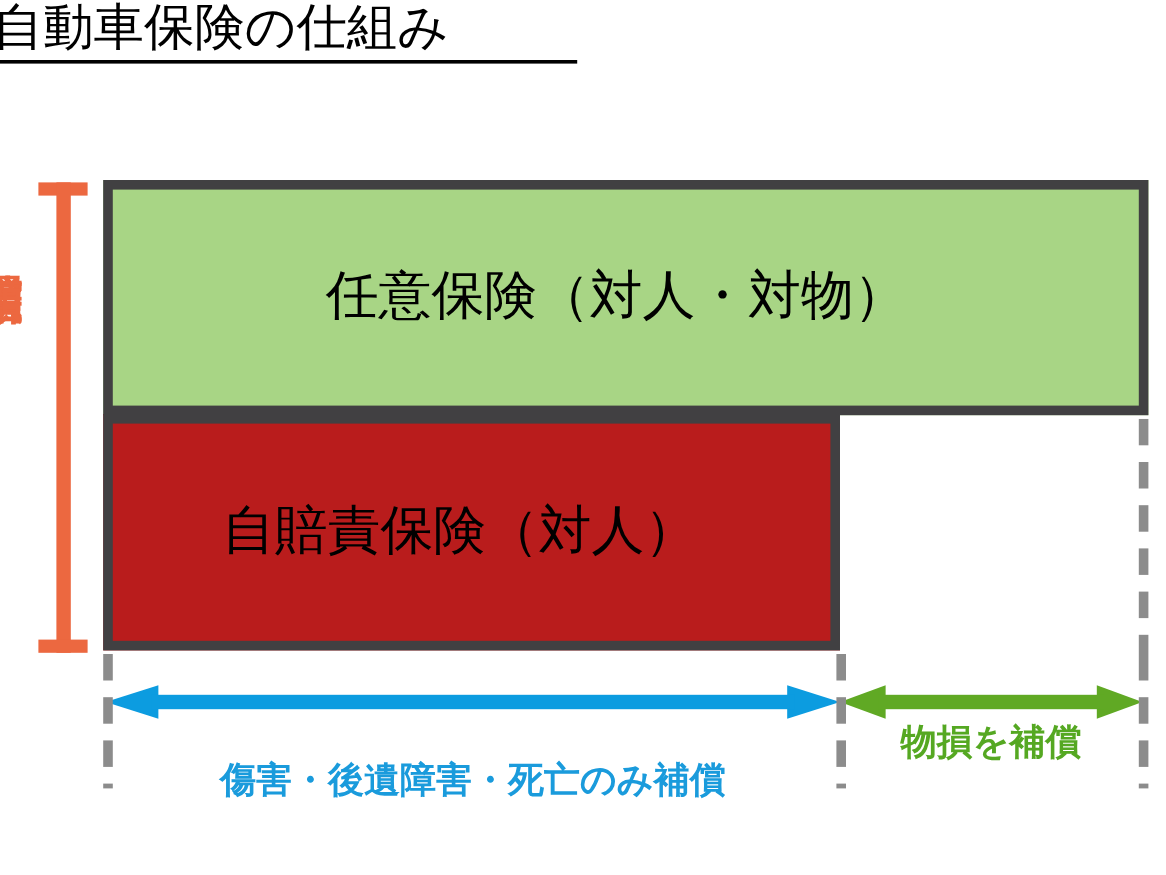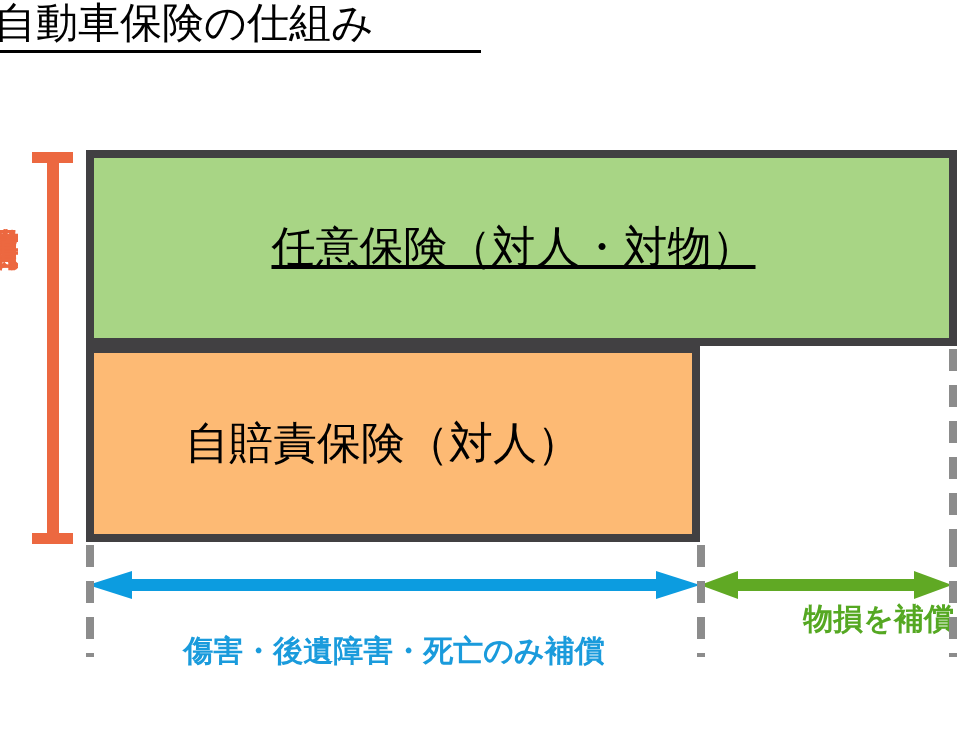--- a/index.html
+++ b/index.html
@@ -106,32 +106,32 @@
     width: 871px;
     height: 196px;
     background: #A8D585;
     z-index: 3;
   }
   #box-compulsory {
     left: 86px;
     top: 345px;
     width: 614px;
     height: 197px;
-    background: #fdba74;
+    background: #b91c1c;
     z-index: 4;
   }
   .ins-box .box-label {
     font-size: 44px;
     line-height: 48px;
     color: #000000;
     white-space: nowrap;
     letter-spacing: 0px;
     transform: translateY(-1px);
   }
-  #box-voluntary .box-label { transform: translate(-8px, -1px); text-decoration: underline; }
+  #box-voluntary .box-label { transform: translate(-8px, -1px); }
   #box-compulsory .box-label { transform: translate(-10px, -1px); }
 
   
   .guide {
     position: absolute;
     width: 8px;
     height: 112px;
     background-image: linear-gradient(
       to bottom,
       #8C8C8C 0px, #8C8C8C 22px,
@@ -184,21 +184,20 @@
     top: 602px;
     width: 616px;
     color: #1A9BDC;
     margin-top: 32px;
   }
   #caption-damage {
     left: 698px;
     top: 602px;
     width: 256px;
     color: #55A822;
-    text-align: right;
   }
 </style>
 </head>
 <body>
 
 <div id="title-block">
   <div id="page-title">自動車保険の仕組み</div>
   <div id="title-underline"></div>
 </div>
 

